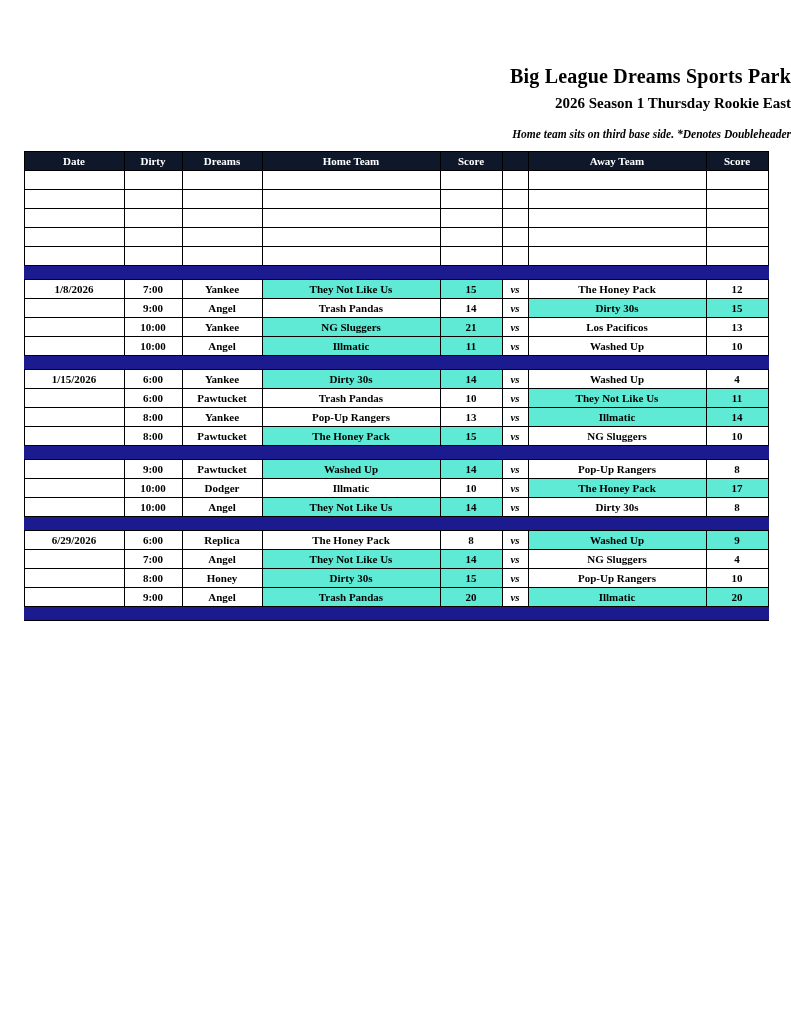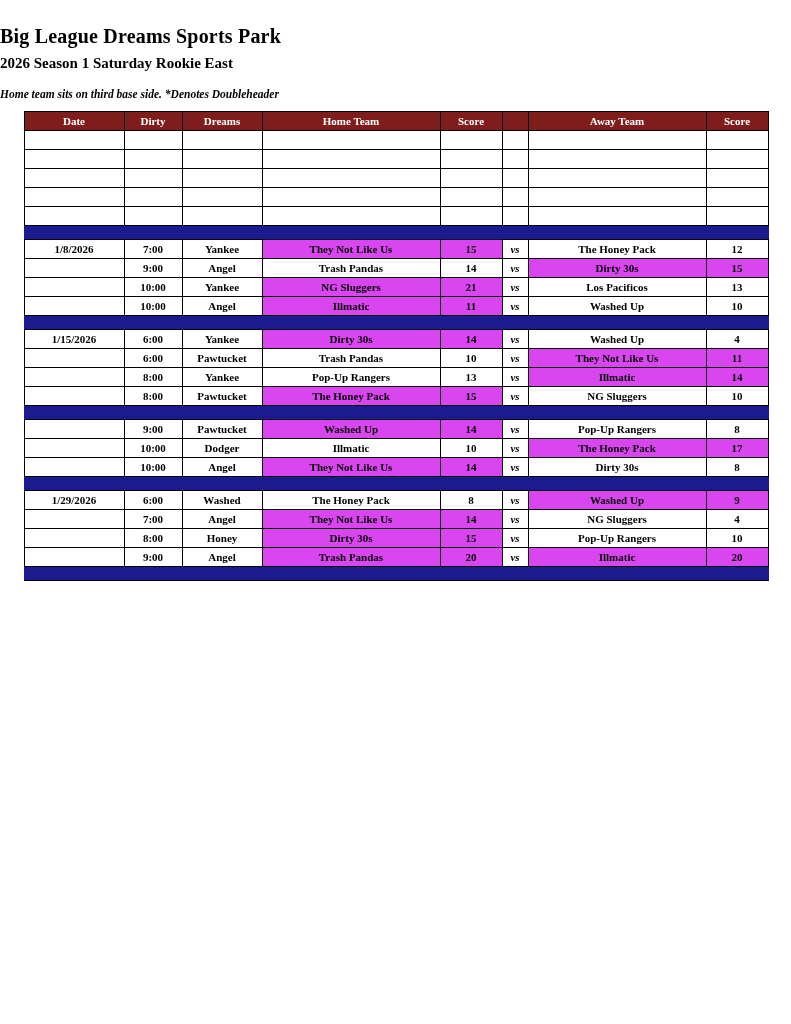--- a/index.html
+++ b/index.html
@@ -13,22 +13,22 @@
     font-family: "Liberation Serif", serif;
     color: #000000;
   }
   .page {
     position: relative;
     width: 791px;
     height: 1024px;
     box-sizing: border-box;
   }
   .titles {
-    text-align: left;
-    padding-top: 24px;
+    text-align: right;
+    padding-top: 64px;
   }
   .title-main {
     font-size: 20px;
     font-weight: bold;
     letter-spacing: 0.2px;
     line-height: 1.25;
   }
   .title-sub {
     font-size: 15px;
     font-weight: bold;
@@ -56,21 +56,21 @@
     border: 1px solid #000;
     padding: 0;
     height: 18px;
     font-size: 11px;
     text-align: center;
     vertical-align: middle;
     overflow: hidden;
     white-space: nowrap;
   }
   thead th {
-    background: #7f1d1d;
+    background: #0f172a;
     color: #ffffff;
     font-weight: bold;
     font-size: 11.5px;
     height: 18px;
   }
   col.c-date { width: 100px; }
   col.c-time { width: 58px; }
   col.c-replica { width: 80px; }
   col.c-home { width: 178px; }
   col.c-score1 { width: 62px; }
@@ -86,35 +86,35 @@
     border-right: 1px solid #1b1b8f;
   }
   td.vs {
     font-style: italic;
     font-size: 9.5px;
     font-weight: bold;
     font-family: Liberation Serif, serif;
   }
   td.bold { font-weight: bold; }
   td.hl {
-    background: #d946ef;
+    background: #5eead4;
     font-weight: bold;
   }
   td.date { font-weight: bold; font-size: 11px; }
   td.time { font-weight: bold; font-size: 11px; }
   td.replica { font-weight: bold; font-size: 11px; }
 </style>
 </head>
 <body>
 
 <div class="page">
 
   <div class="titles">
     <div class="title-main">Big League Dreams Sports Park</div>
-    <div class="title-sub">2026 Season 1 Saturday Rookie East</div>
+    <div class="title-sub">2026 Season 1 Thursday Rookie East</div>
     <div class="title-note">Home team sits on third base side.  *Denotes Doubleheader</div>
   </div>
 
   <div class="table-wrap">
     <table class="sched">
       <colgroup>
         <col class="c-date">
         <col class="c-time">
         <col class="c-replica">
         <col class="c-home">
@@ -302,23 +302,23 @@
             <td class="hl">They Not Like Us</td>
             <td class="hl">14</td>
             <td class="vs">vs</td>
             <td class="bold">Dirty 30s</td>
             <td class="bold">8</td>
           </tr>
           <tr class="sep">
             <td colspan="8"></td>
           </tr>
           <tr>
-            <td class="date">1/29/2026</td>
+            <td class="date">6/29/2026</td>
             <td class="time">6:00</td>
-            <td class="replica">Washed</td>
+            <td class="replica">Replica</td>
             <td class="bold">The Honey Pack</td>
             <td class="bold">8</td>
             <td class="vs">vs</td>
             <td class="hl">Washed Up</td>
             <td class="hl">9</td>
           </tr>
           <tr>
             <td class="date"></td>
             <td class="time">7:00</td>
             <td class="replica">Angel</td>

